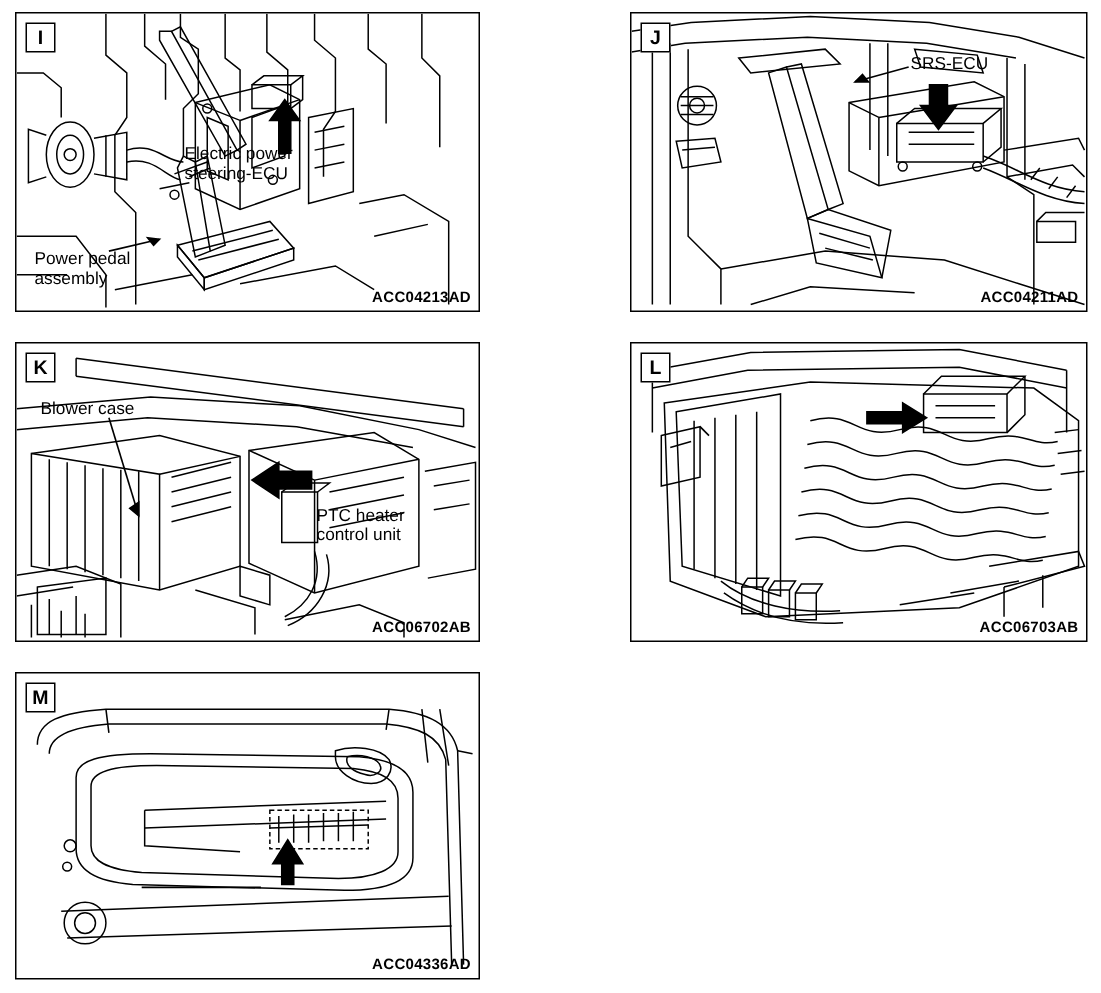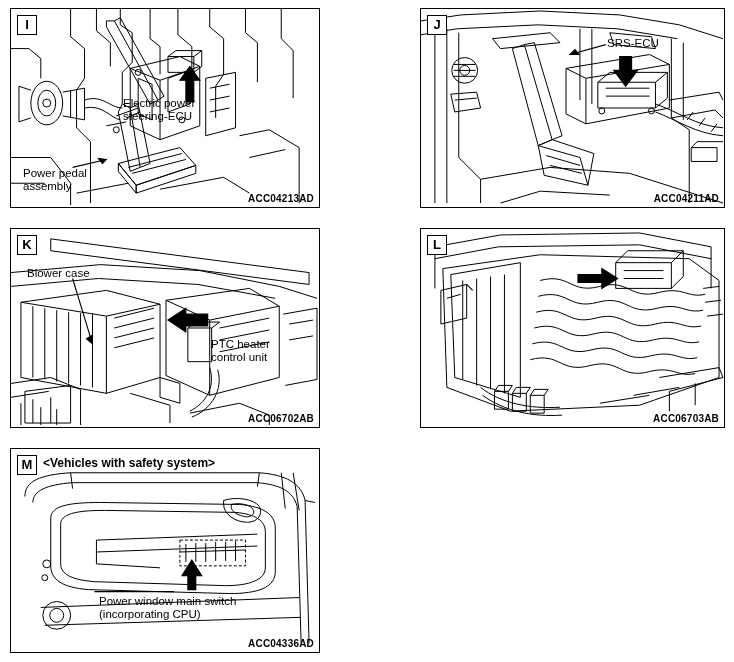--- a/index.html
+++ b/index.html
@@ -439,19 +439,16 @@
     </svg>
     <svg class="overlay" viewBox="0 0 310 205" preserveAspectRatio="none">
       <g stroke="#000" stroke-width="1.1" fill="#000">
 
         <path d="M84 144 L164 144" fill="none"></path>
 
         <path d="M178 142 L178 128 L172 128 L182 112 L192 128 L186 128 L186 142 Z"></path>
       </g>
     </svg>
     <div class="panel-letter">M</div>
-    <div class="panel-title">&lt;Vehicles with safety system&gt;</div>
-    <div class="label" style="left:88px; top:146px;">Power window main switch
-(incorporating CPU)</div>
     <div class="panel-code">ACC04336AD</div>
   </div>
 
 </div>
 
 </body></html>

